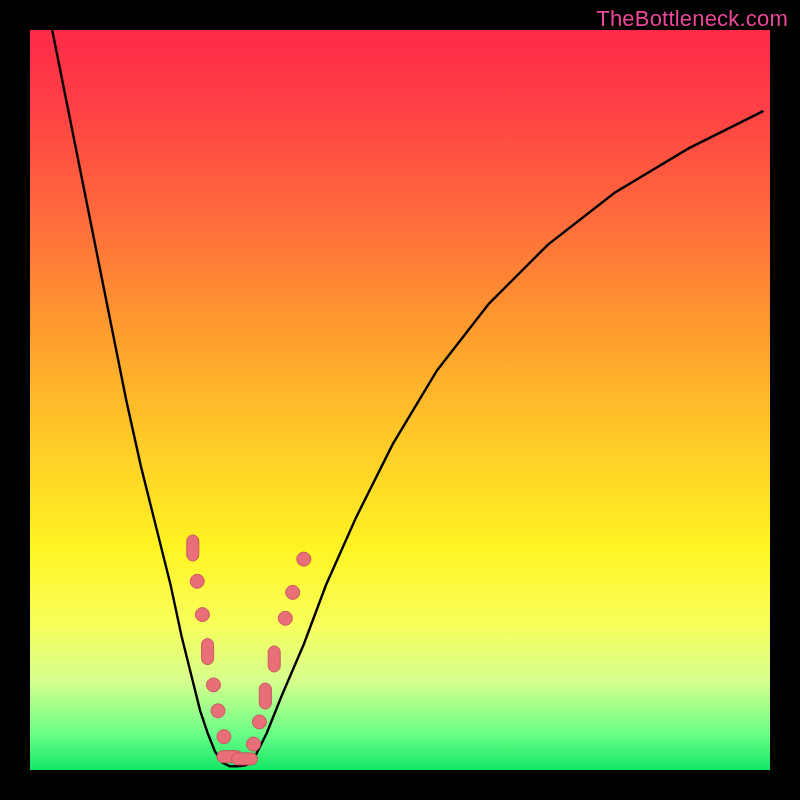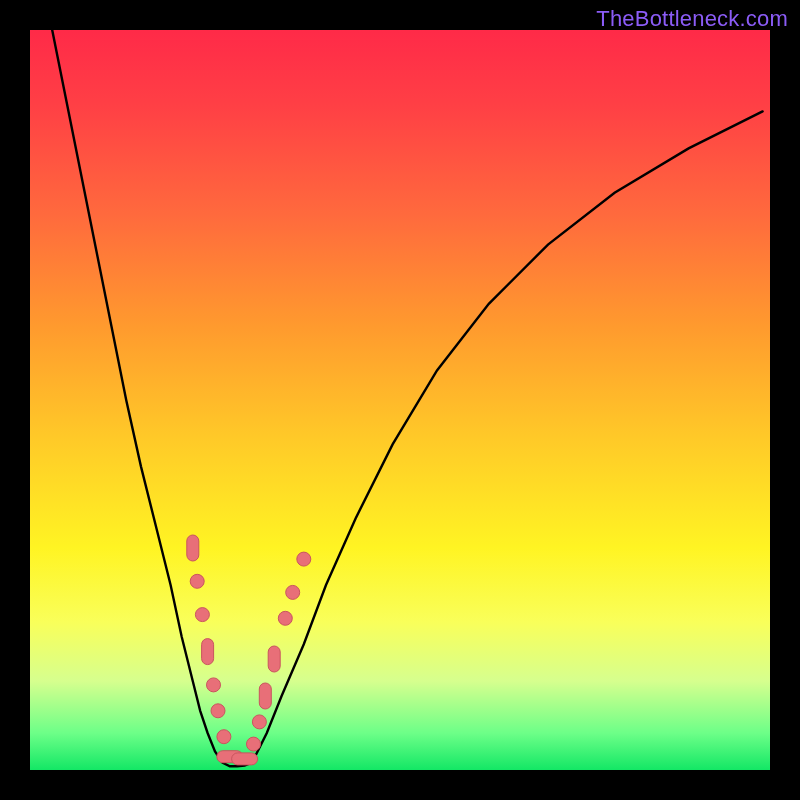--- a/index.html
+++ b/index.html
@@ -38,21 +38,21 @@
       #f9ff5a 80%,
       #d6ff8e 88%,
       #6dff88 95%,
       #13e765 100%
     );
   }
   .watermark {
     position: absolute;
     top: 6px;
     right: 12px;
-    color: #8b5cf6;
+    color: #ec4899;
     font-size: 22px;
     font-weight: 500;
     letter-spacing: 0.2px;
     user-select: none;
   }
   svg.curves {
     position: absolute;
     inset: 0;
   }
 </style>

